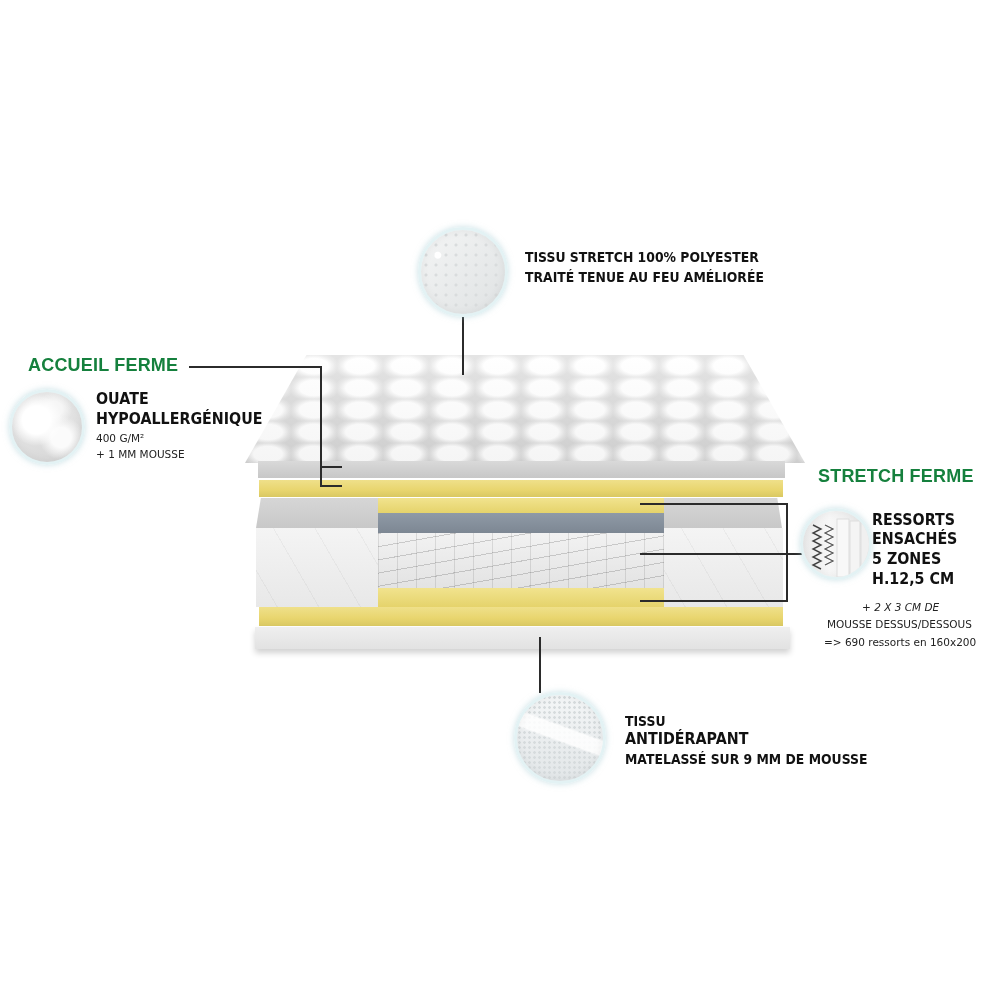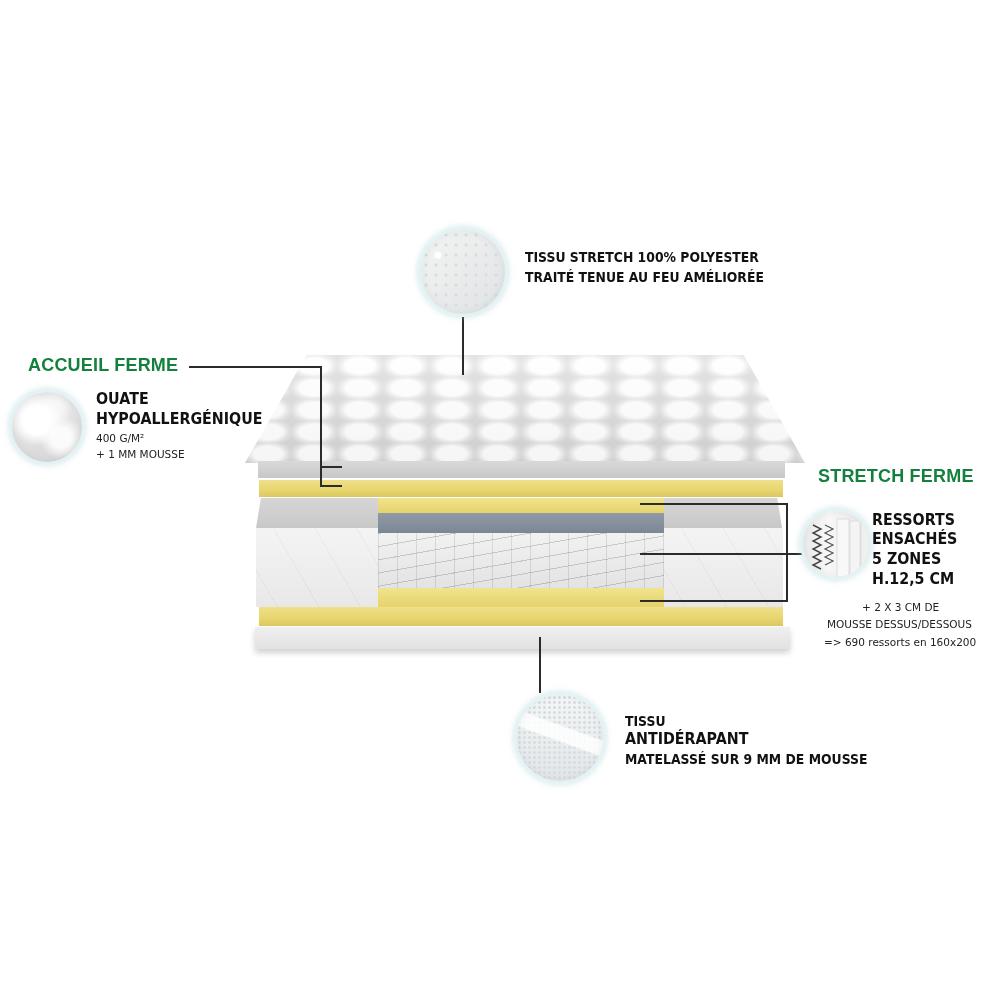--- a/index.html
+++ b/index.html
@@ -106,20 +106,20 @@
     <polyline points="22,14 30,18 22,22 30,26 22,30 30,34 22,38 30,42 22,46 30,50 22,54" fill="none" stroke="#555" stroke-width="1.2"></polyline>
     <rect x="34" y="8" width="12" height="58" fill="#f8f8f8" stroke="#ddd"></rect>
     <rect x="47" y="10" width="10" height="54" fill="#f4f4f4" stroke="#ddd"></rect>
     <rect x="58" y="12" width="10" height="50" fill="#f0f0f0" stroke="#ddd"></rect>
   </svg>
 </div>
 <div class="label-bold big" style="left:872px;top:510px;">RESSORTS</div>
 <div class="label-bold big" style="left:872px;top:529px;">ENSACHÉS</div>
 <div class="label-bold big" style="left:872px;top:549px;">5 ZONES</div>
 <div class="label-bold big" style="left:872px;top:569px;">H.12,5 CM</div>
-<div class="label-light" style="left:862px;top:599px;">+ 2 X 3 CM DE</div>
+<div class="label-light" style="left:862px;top:599px;font-style:italic;">+ 2 X 3 CM DE</div>
 <div class="label-light" style="left:827px;top:616px;">MOUSSE DESSUS/DESSOUS</div>
 <div class="label-light" style="left:824px;top:634px;">=&gt; 690 ressorts en 160x200</div>
 
 <div class="circle tex-mesh" style="left:514px;top:692px;width:92px;height:92px;"></div>
 <div class="label-bold" style="left:625px;top:712px;">TISSU</div>
 <div class="label-bold big" style="left:625px;top:729px;">ANTIDÉRAPANT</div>
 <div class="label-bold" style="left:625px;top:750px;">MATELASSÉ SUR 9 MM DE MOUSSE</div>
 
 </body></html>

